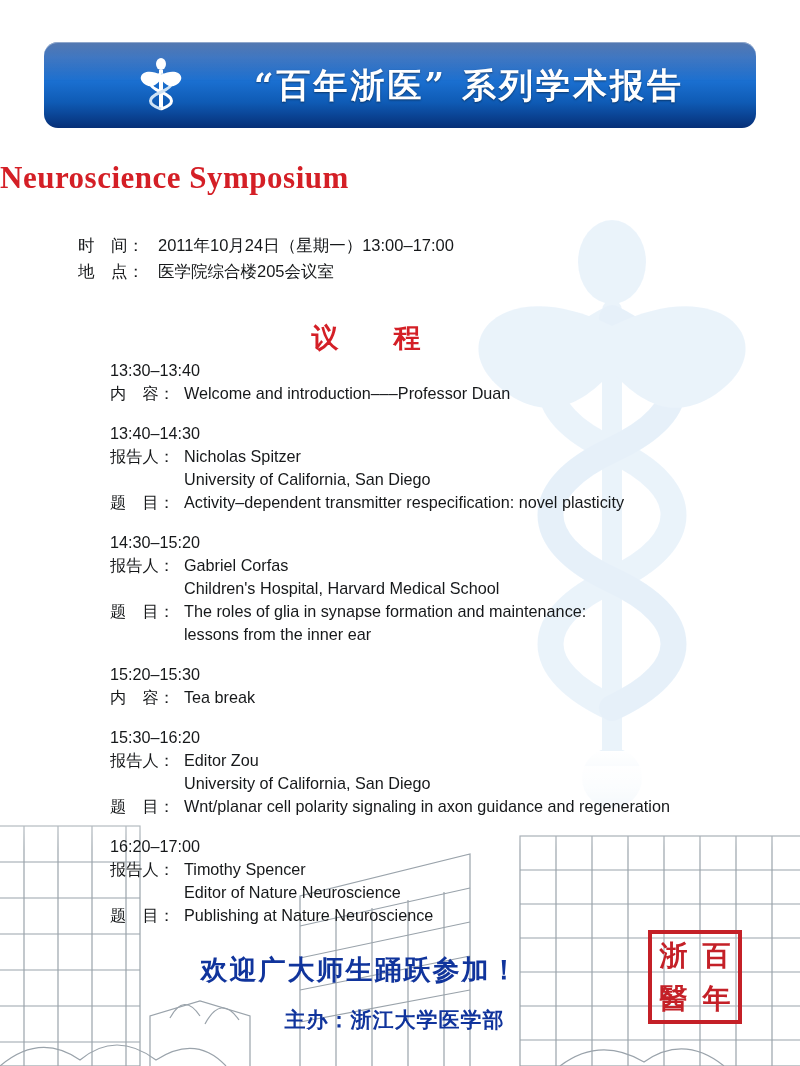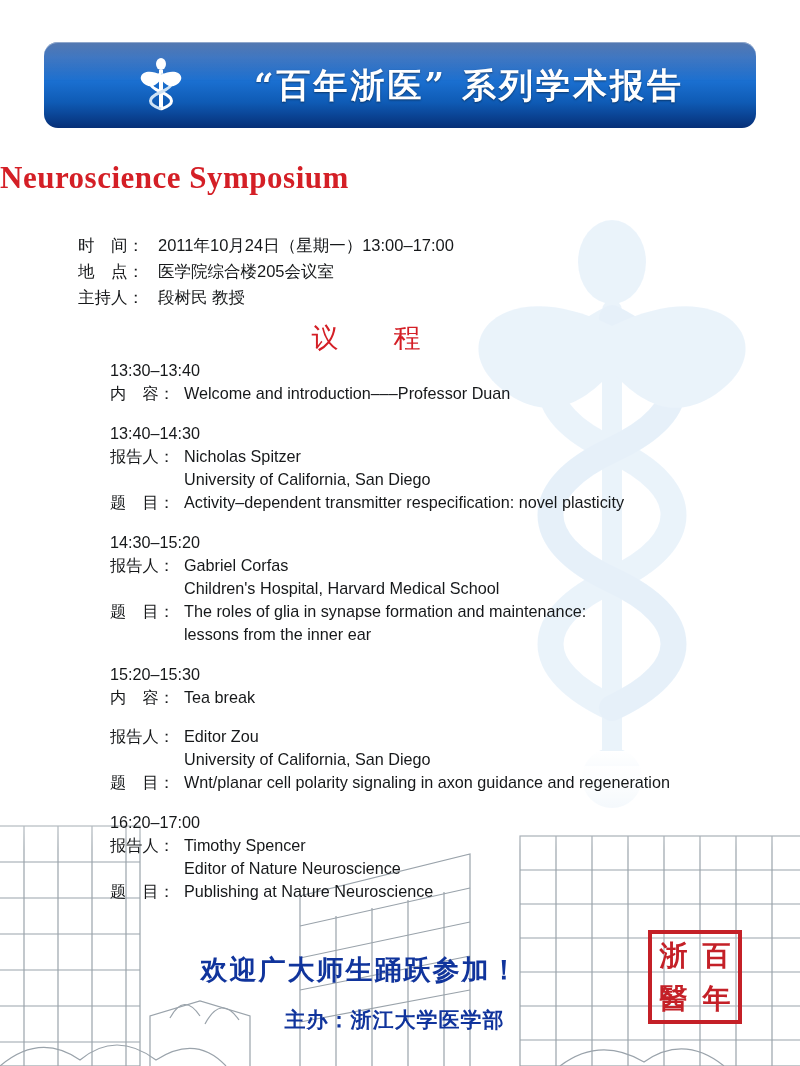--- a/index.html
+++ b/index.html
@@ -121,21 +121,21 @@
   }
 
   .agenda-title {
     position: absolute;
     left: 0;
     top: 320px;
     width: 746px;
     text-align: center;
     color: #d41f26;
     font-family: "DejaVu Serif", "Liberation Serif", serif;
-    font-weight: normal;
+    font-weight: bold;
     font-size: 27px;
     letter-spacing: 14px;
   }
 
   
   .agenda {
     position: absolute;
     left: 78px;
     top: 358px;
     width: 680px;
@@ -314,23 +314,20 @@
 
   <div class="main-title">Neuroscience Symposium</div>
 
   <div class="meta">
     <div class="meta-row">
       <span class="meta-label">时　间：</span><span>2011年10月24日（星期一）13:00–17:00</span>
     </div>
     <div class="meta-row">
       <span class="meta-label">地　点：</span><span>医学院综合楼205会议室</span>
     </div>
-    <div class="meta-row">
-      <span class="meta-label">主持人：</span><span>段树民 教授</span>
-    </div>
   </div>
 
   <div class="agenda-title">议　程</div>
 
   <div class="agenda">
 
     <div class="slot">
       <div class="slot-time">13:30–13:40</div>
       <div class="slot-line">
         <span class="slot-key">内　容：</span>
@@ -367,20 +364,21 @@
 
     <div class="slot">
       <div class="slot-time">15:20–15:30</div>
       <div class="slot-line">
         <span class="slot-key">内　容：</span>
         <span class="slot-val">Tea break</span>
       </div>
     </div>
 
     <div class="slot">
+      <div class="slot-time">15:30–16:20</div>
       <div class="slot-line">
         <span class="slot-key">报告人：</span>
         <span class="slot-val">Editor Zou</span>
       </div>
       <div class="slot-val-indent">University of California, San Diego</div>
       <div class="slot-line">
         <span class="slot-key">题　目：</span>
         <span class="slot-val">Wnt/planar cell polarity signaling in axon guidance and regeneration</span>
       </div>
     </div>

